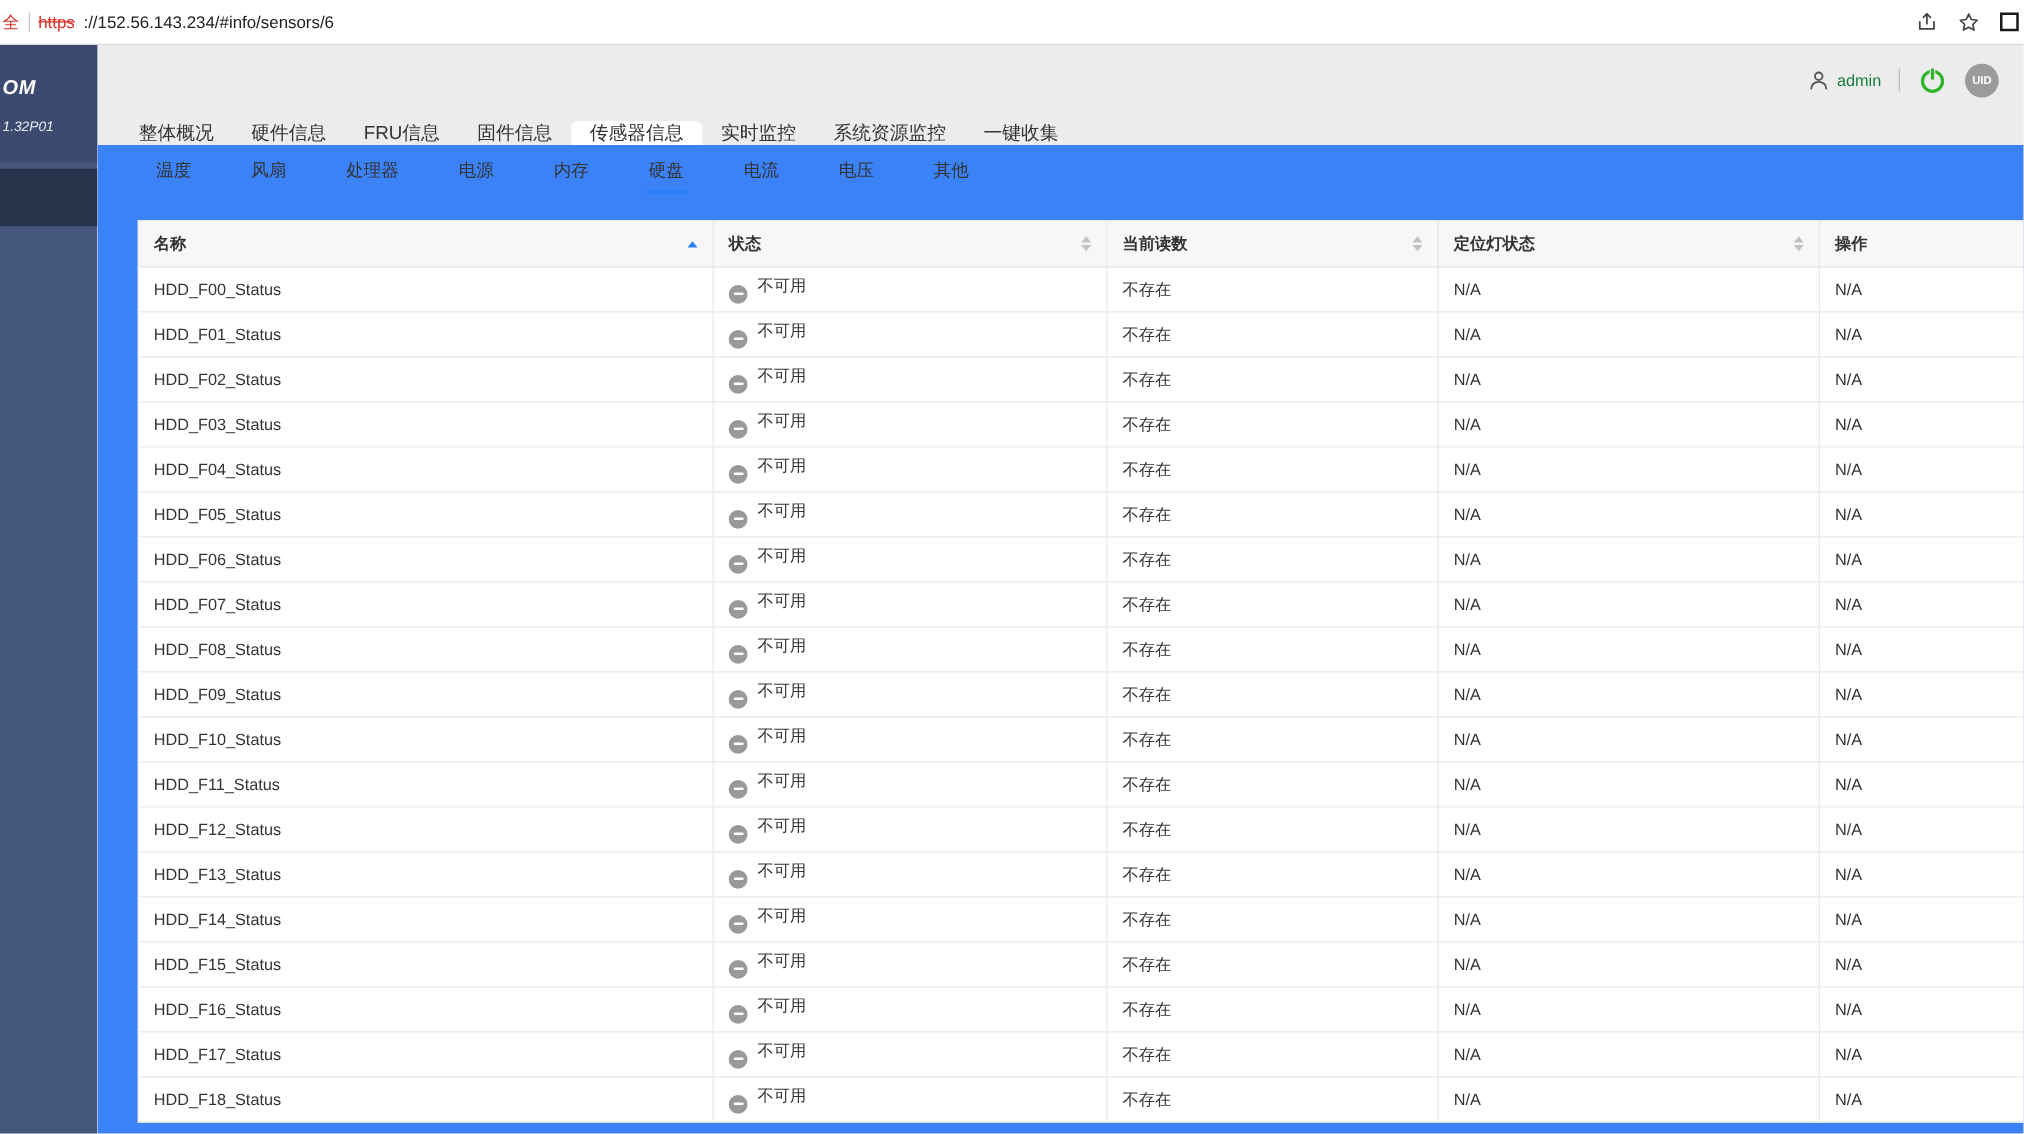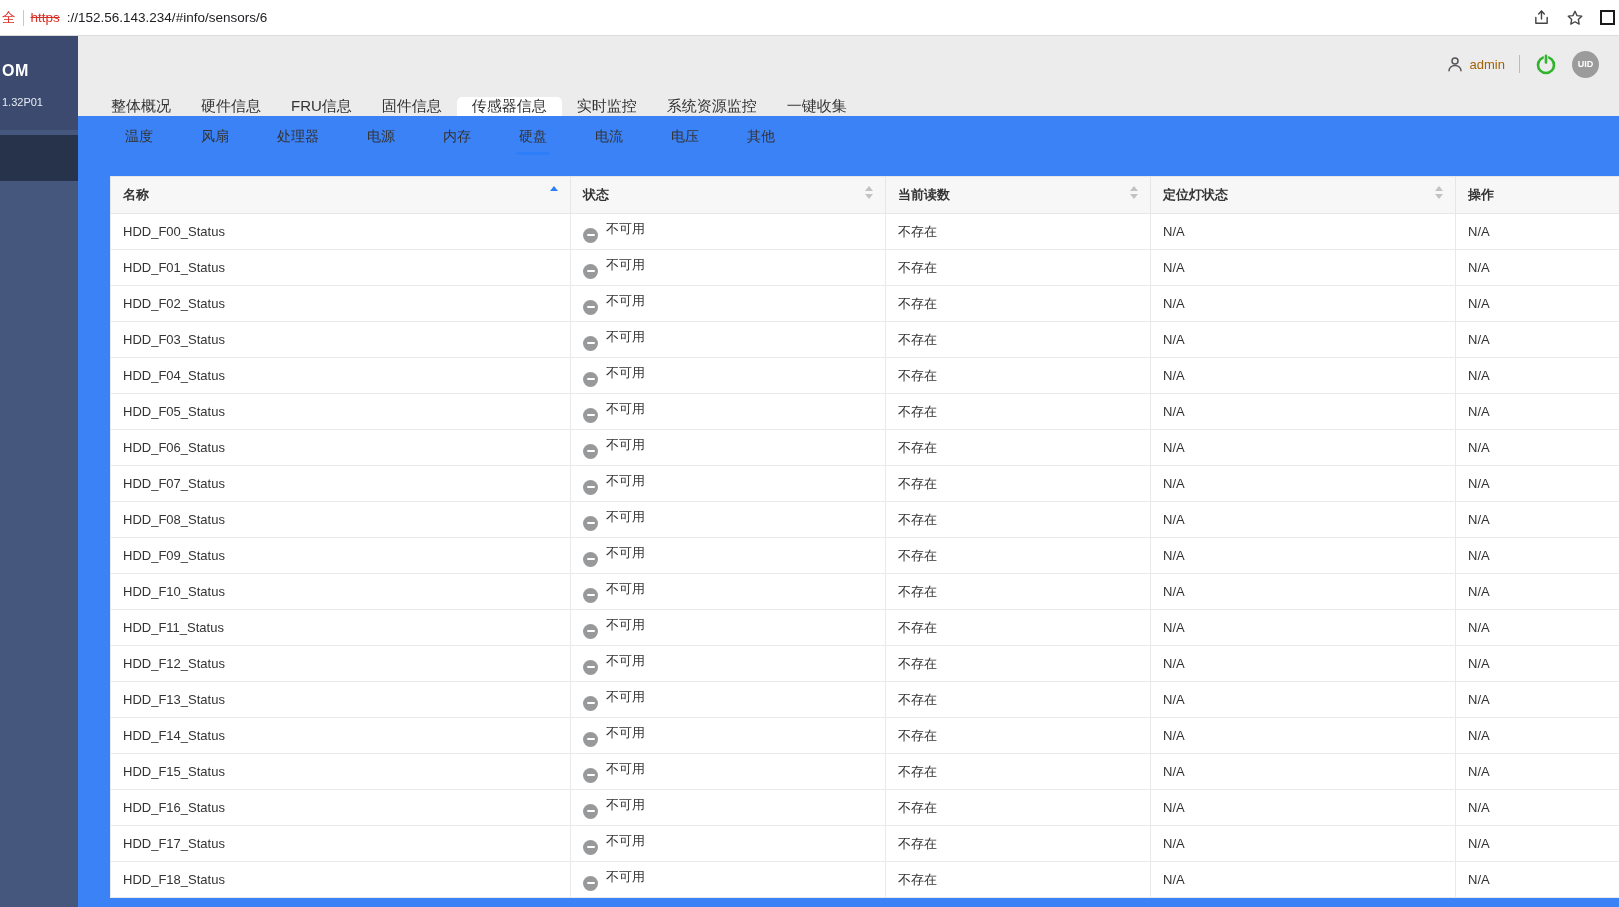--- a/index.html
+++ b/index.html
@@ -18,35 +18,35 @@
   .url-area { display:flex; align-items:center; gap:7px; font-size:13.5px; color:#202124; }
   .not-secure { color:var(--cert-red,#D93026); }
   .url-divider { width:1px; height:16px; background:#c9c9c9; display:inline-block; }
   .scheme { color:var(--cert-red,#D93026); text-decoration:line-through; }
   .browser-icons { display:flex; align-items:center; gap:16px; }
   .square-icon { width:15px; height:15px; border:2.5px solid #1a1a1a; margin-right:-6px; background:#fff; }
 
   
   .app { display:flex; height:871px; }
 
-  .sidebar { width:78px; background:var(--sidebar,#46577E); flex:none; display:flex; flex-direction:column; }
+  .sidebar { width:78px; background:var(--sidebar,#46577E); flex:none; display:flex; flex-direction:column;font-style:italic; }
   .sidebar-top {
     height:94px; background:var(--sidebar-dark,#3B4A6E); color:#fff;
     padding:26px 2px 0 2px; overflow:hidden;
   }
   .sidebar-title { font-size:16px; font-weight:bold; letter-spacing:.5px; }
   .sidebar-version { font-size:11px; margin-top:16px; color:#e8ecf5; }
   .sidebar-selected { height:46px; background:var(--sidebar-selected,#26334A); margin-top:5px; }
 
   .main { flex:1; background:#ECECEC; display:flex; flex-direction:column; overflow:hidden; }
 
   
   .userbar { height:46px; display:flex; align-items:center; justify-content:flex-end; gap:14px; padding:10px 30px 0 0; }
   .user-chip { display:flex; align-items:center; gap:6px; cursor:pointer; }
-  .user-name { font-size:13px; color:#a16207; }
+  .user-name { font-size:13px; color:#15803d; }
   .ub-divider { width:1px; height:18px; background:#bbb; }
   .power-btn { cursor:pointer; display:flex; }
   .uid-badge {
     width:27px; height:27px; border-radius:50%; background:#9b9b9b; color:#fff;
     font-size:9px; font-weight:bold; display:flex; align-items:center; justify-content:center;
     margin-right:-10px; flex:none; cursor:pointer;
   }
 
   
   .tabsrow { display:flex; align-items:flex-end; height:34px; padding-left:18px; }
@@ -71,21 +71,21 @@
 
   
   .table-wrap { margin:18px 0 0 32px; overflow:hidden; flex:1; }
   table { border-collapse:collapse; table-layout:fixed; width:1585px; font-size:13px; color:#333; background:#fff; }
   col.w1{width:460px} col.w2{width:315px} col.w3{width:265px} col.w4{width:305px} col.w5{width:240px}
   th {
     background:#F7F7F7; border:1px solid #E6E6E6; height:37px;
     font-weight:bold; text-align:left; padding:0 12px; font-size:13px;
   }
   td { border:1px solid #E9E9E9; height:36px; padding:0 12px; background:#fff; }
-  .th-inner { display:flex; align-items:flex-start; justify-content:space-between; }
+  .th-inner { display:flex; align-items:center; justify-content:space-between; }
 
   .caret-up, .caret-down { width:0; height:0; border-left:4.5px solid transparent; border-right:4.5px solid transparent; display:block; }
   .caret-up   { border-bottom:5.5px solid #C2C2C2; }
   .caret-down { border-top:5.5px solid #C2C2C2; }
   .caret-up.active { border-bottom-color:var(--accent,#2D7FF9); }
   .sort-both { display:flex; flex-direction:column; gap:2.5px; cursor:pointer; }
   span.caret-up.active { cursor:pointer; }
 
   .status-icon {
     display:inline-flex; width:15px; height:15px; border-radius:50%;

